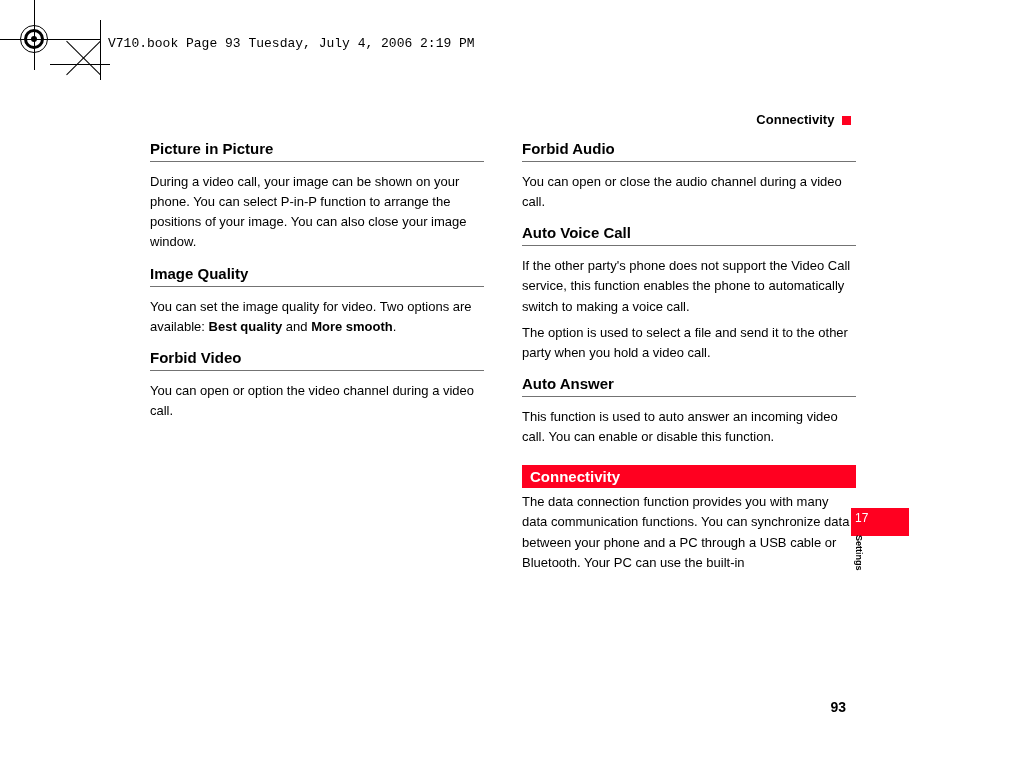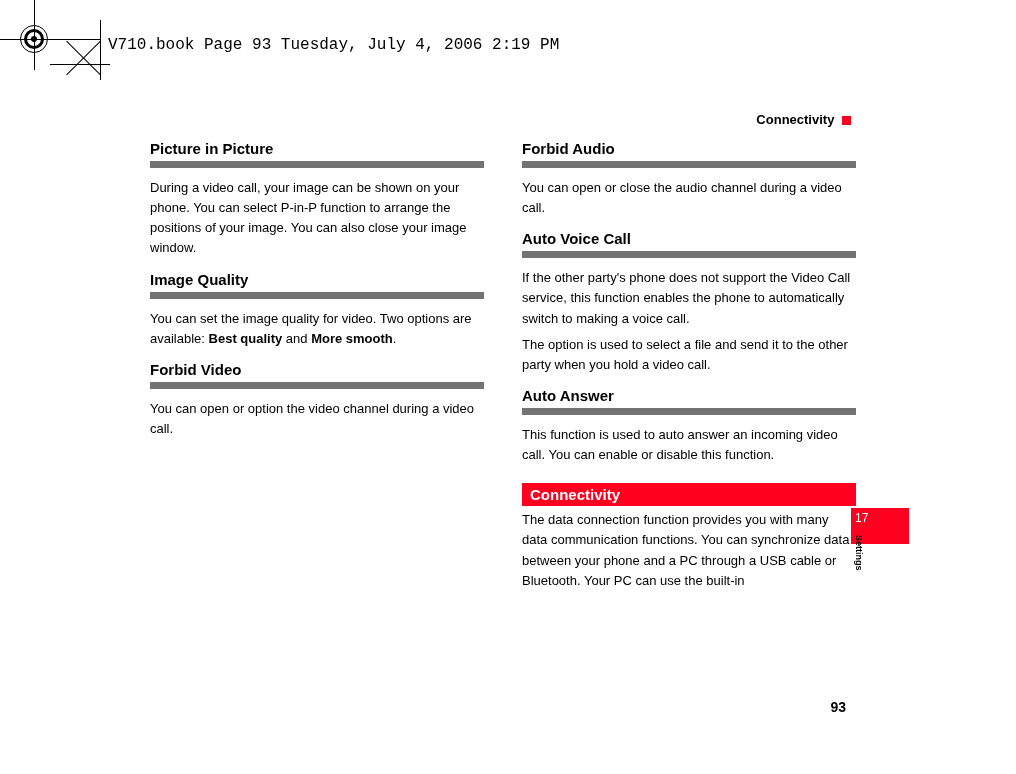--- a/index.html
+++ b/index.html
@@ -44,21 +44,21 @@
     width: 1px; height: 48px;
     background: #000;
     transform-origin: center;
   }
 
   
   .book-annot {
     position: absolute;
     left: 108px; top: 36px;
     font-family: "Courier New", monospace;
-    font-size: 16px;
+    font-size: 13px;
   }
 
   
   .running-head {
     position: absolute;
     right: 165px;
     top: 112px;
     font-size: 13px;
     font-weight: bold;
   }
@@ -78,21 +78,21 @@
     gap: 38px;
   }
   .col {
     flex: 1;
     min-width: 0;
   }
   .subhead {
     font-size: 15px;
     font-weight: bold;
     padding-bottom: 4px;
-    border-bottom: 7px solid #737373;
+    border-bottom: 1px solid #737373;
     margin-top: 12px;
     margin-bottom: 10px;
   }
   .subhead:first-child { margin-top: 0; }
   .para {
     font-size: 13px;
     line-height: 1.55;
     margin-bottom: 6px;
   }
   .para b { font-weight: bold; }
@@ -106,21 +106,21 @@
     margin-top: 18px;
     margin-bottom: 4px;
   }
 
   
   .side-tab {
     position: absolute;
     right: 107px;
     top: 508px;
     width: 58px;
-    height: 36px;
+    height: 28px;
     background: #ff0020;
     color: #fff;
     font-size: 12px;
     padding-left: 4px;
     line-height: 20px;
   }
   .side-label {
     position: absolute;
     right: 152px;
     top: 535px;

